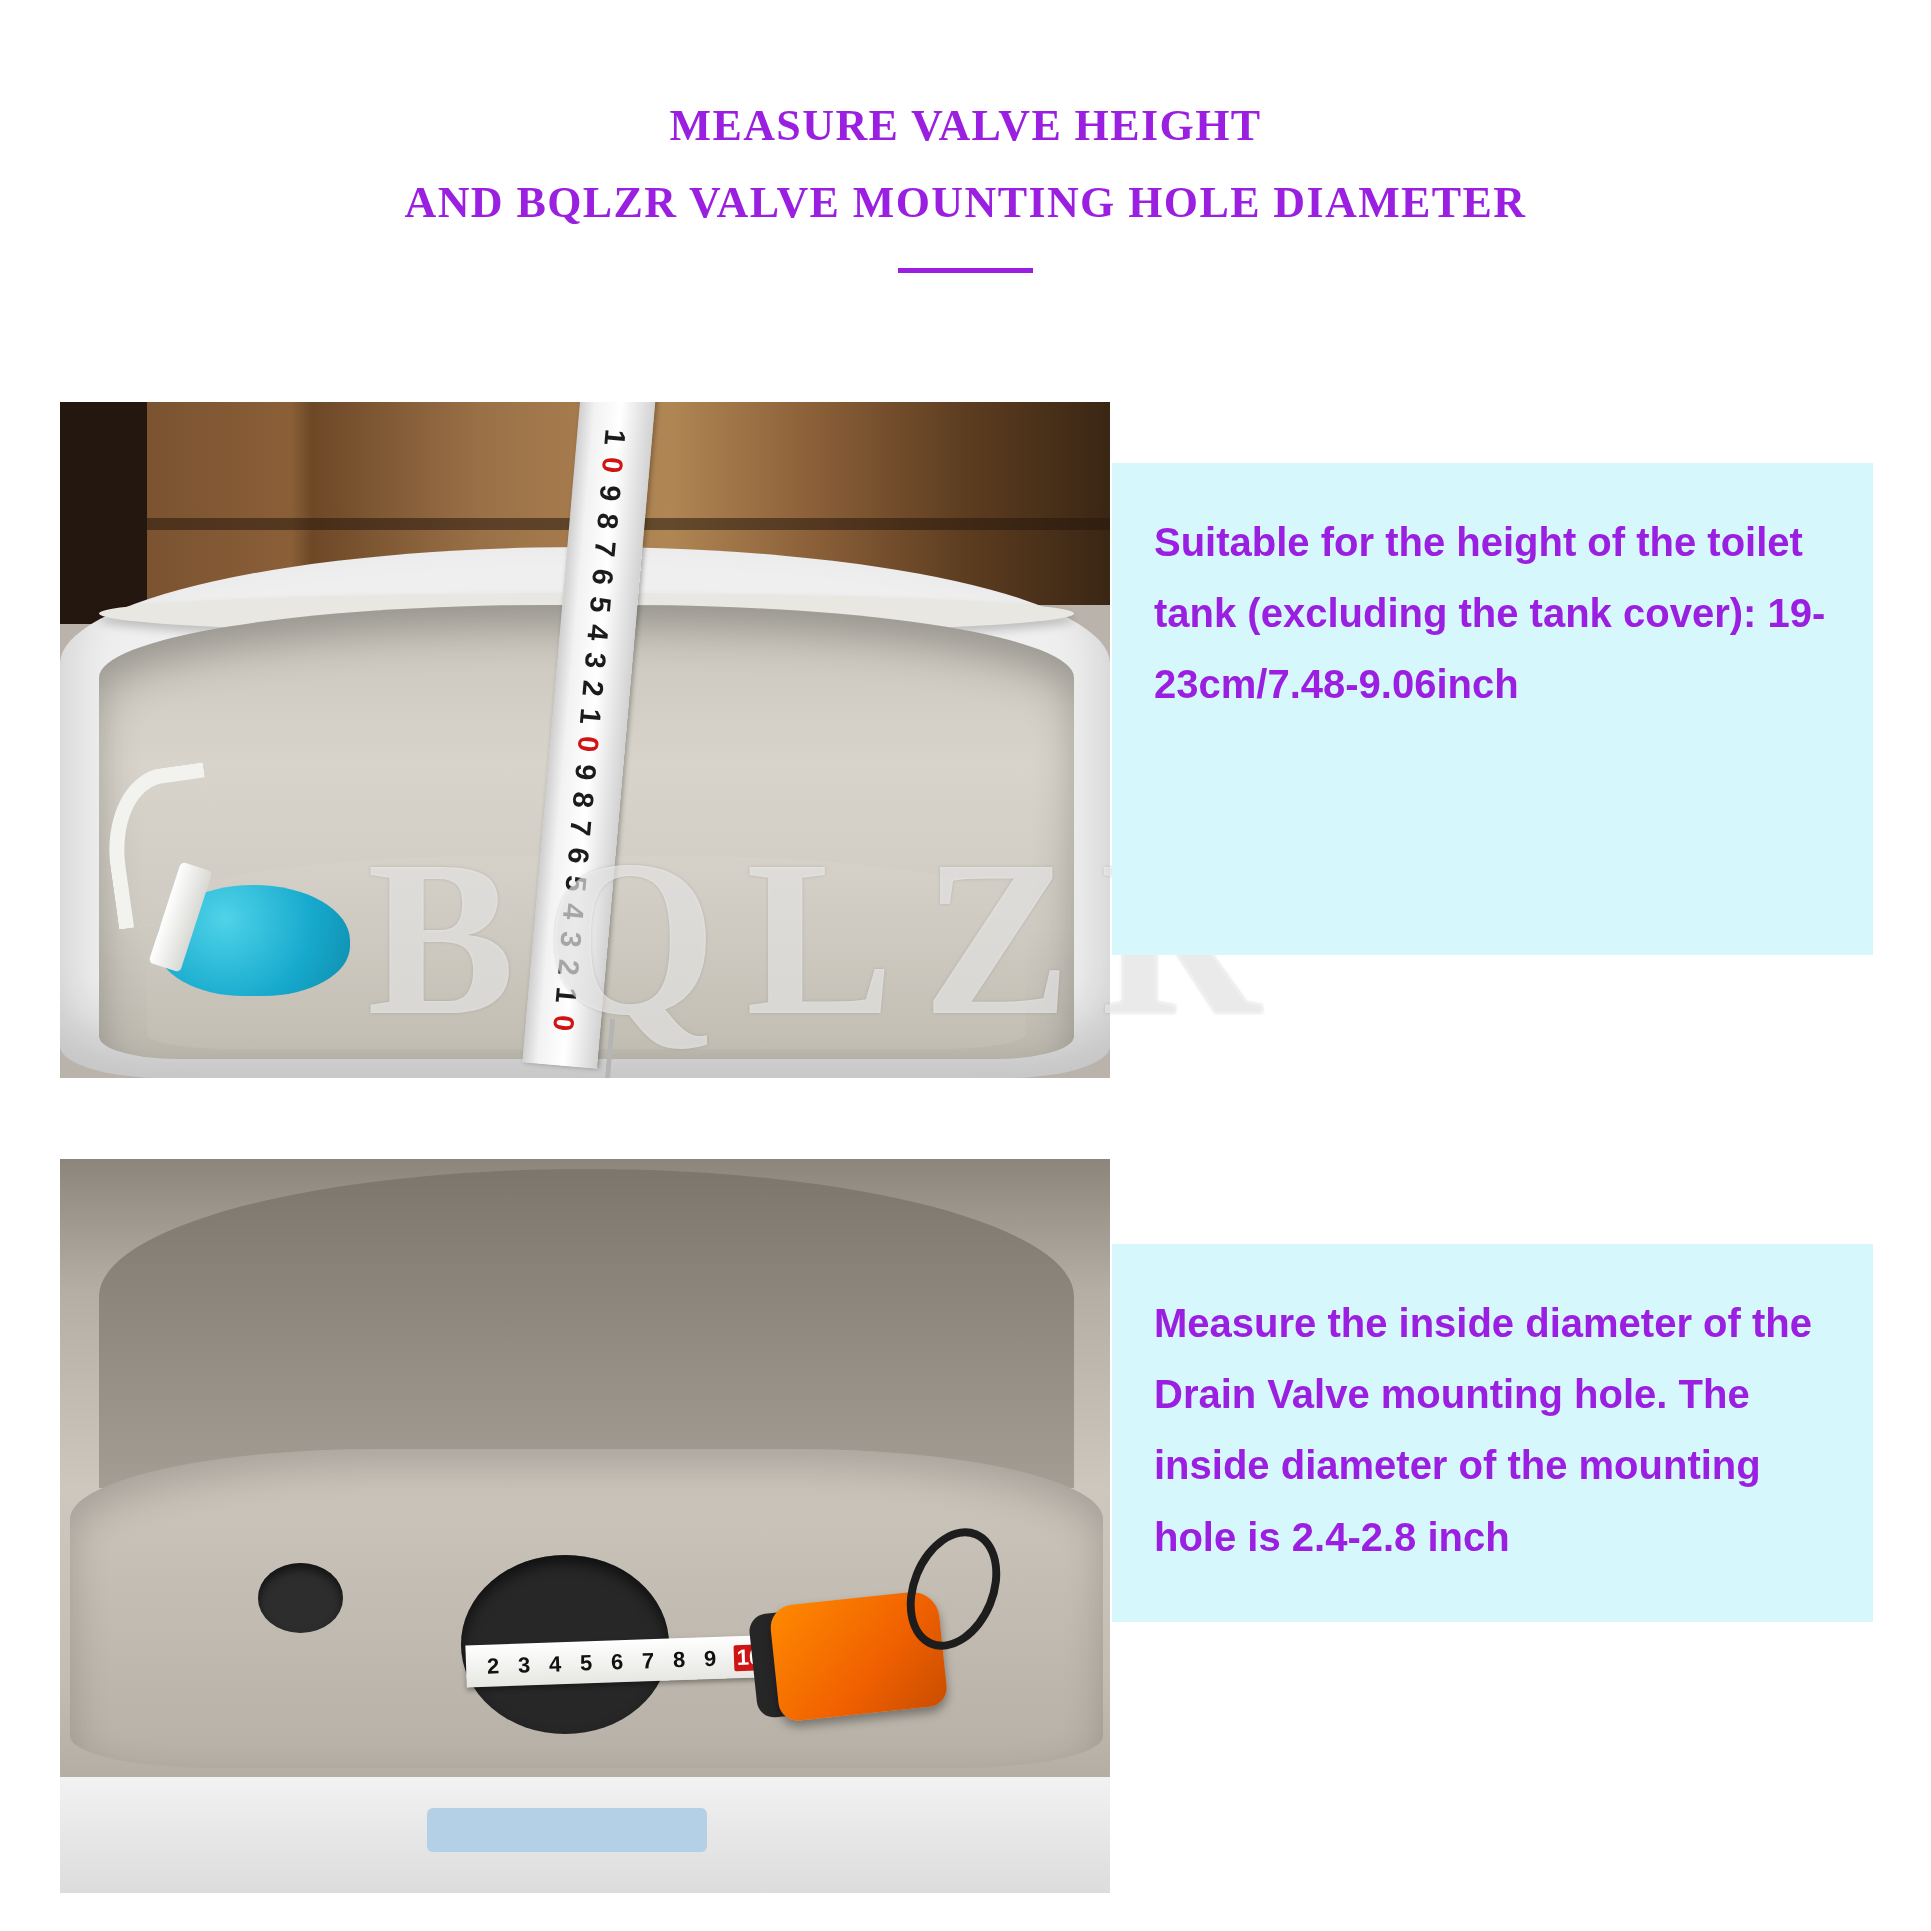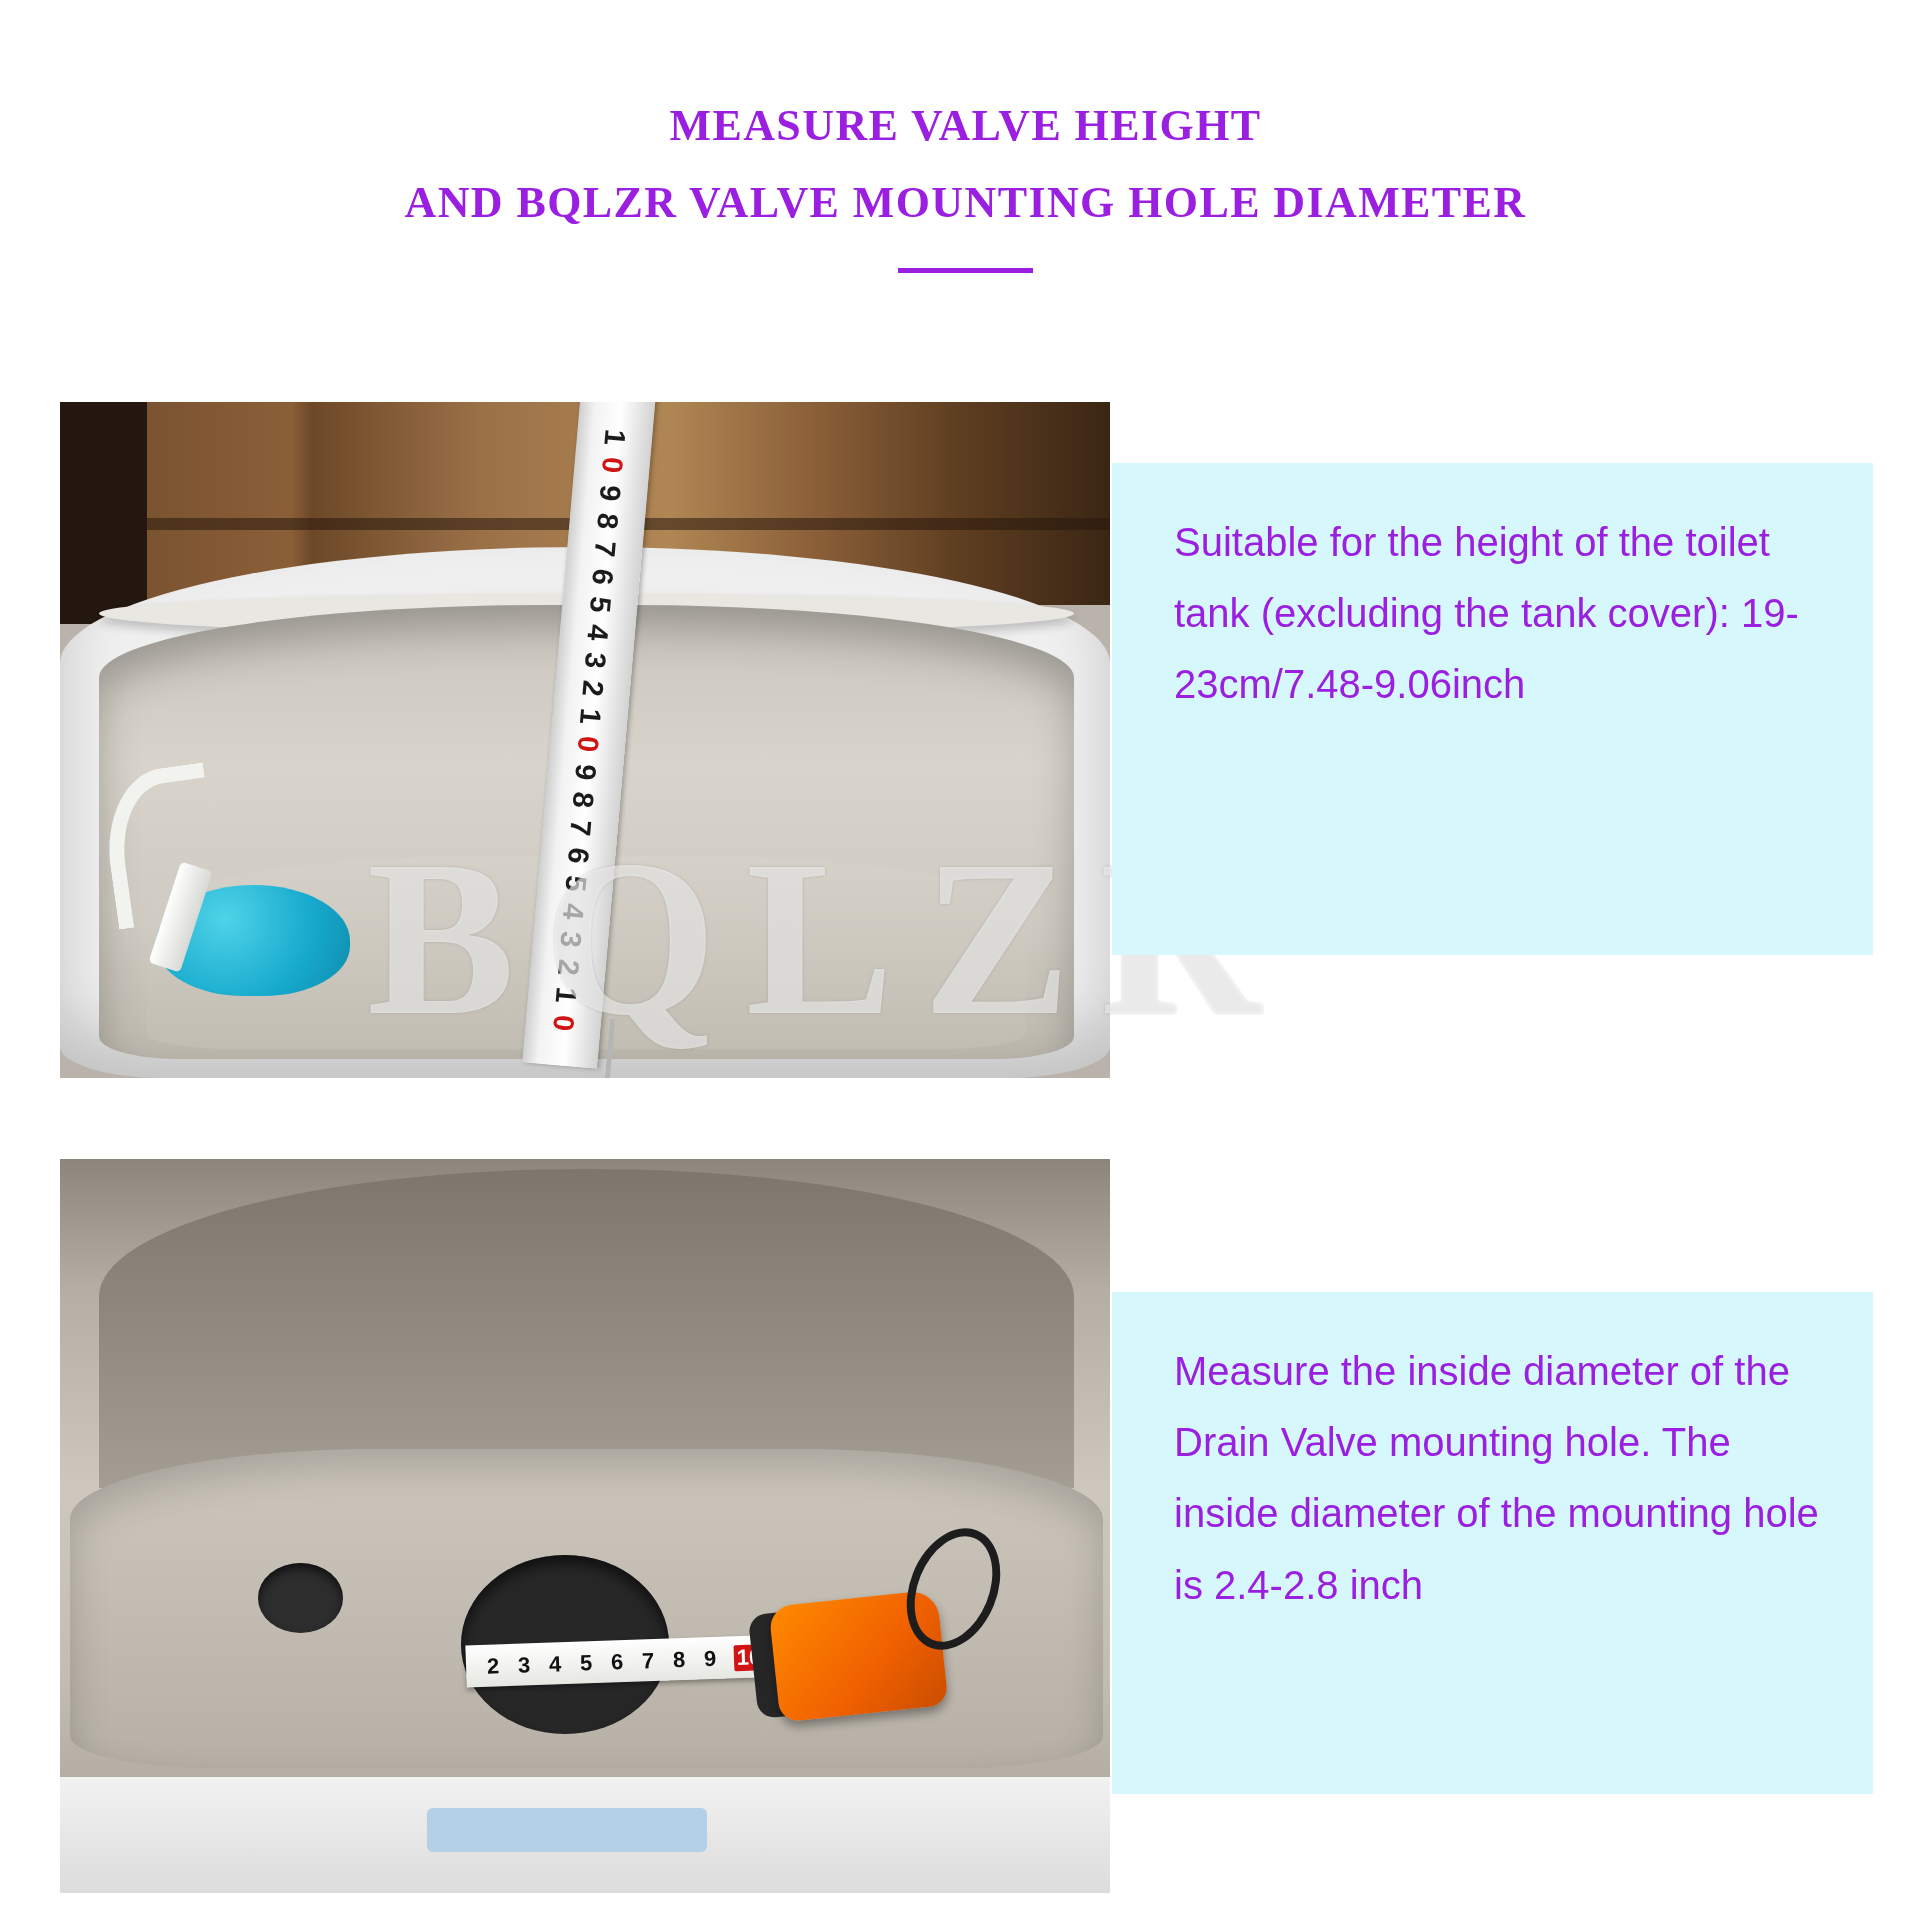--- a/index.html
+++ b/index.html
@@ -208,24 +208,25 @@
     color: rgba(255,255,255,0.55);
     text-shadow: 0 0 2.9px rgba(120,120,120,0.35);
     pointer-events: none;
     white-space: nowrap;
   }
 
   
   .panel {
     position: absolute;
     background: #d6f7fb;
-    padding: 44px 42px 37px 62px;
+    padding: 44px 42px 37px 42px;
+    font-weight: bold;
   }
   .panel-1 { left: 1112px; top: 463px; width: 761px; height: 492px; }
-  .panel-2 { left: 1112px; top: 1292px; width: 761px; height: 502px; }
+  .panel-2 { left: 1112px; top: 1244px; width: 761px; height: 378px; }
   .panel p {
     margin: 0;
     color: #9b1fe0;
     font-size: 40px;
     line-height: 1.78;
     font-family: "Liberation Sans", sans-serif;
   }
 </style>
 </head>
 <body>

